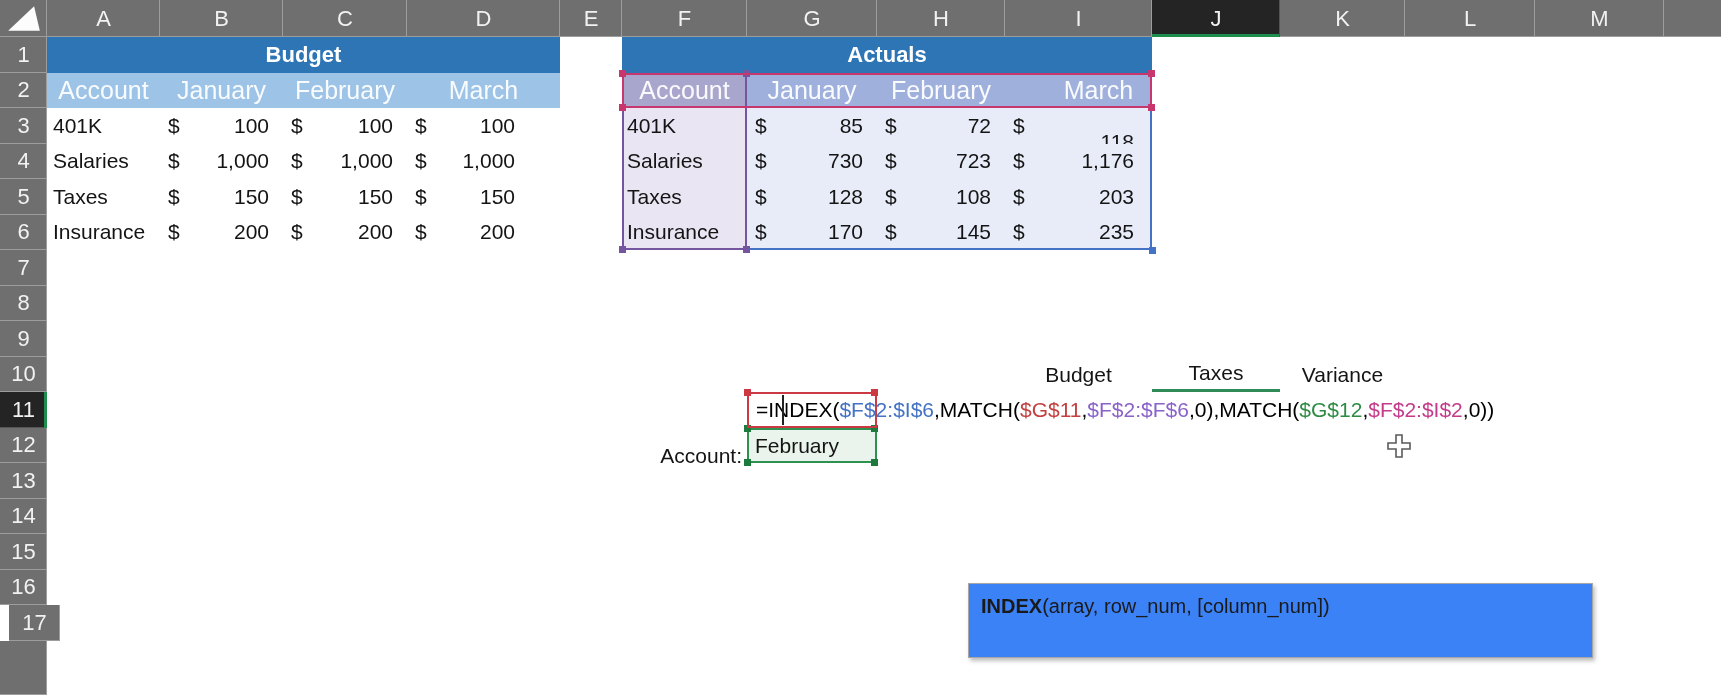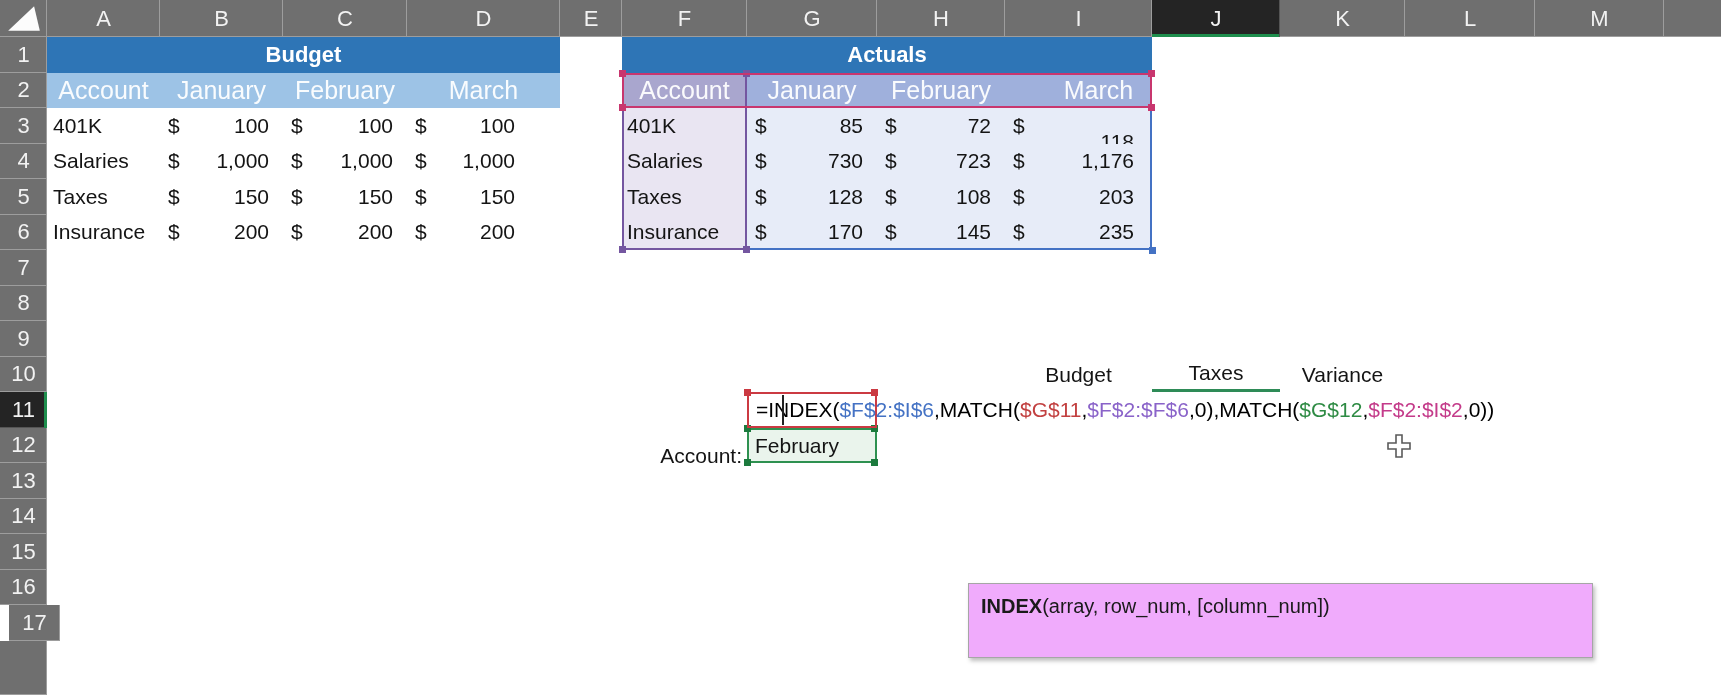--- a/index.html
+++ b/index.html
@@ -27,21 +27,21 @@
   .cellname { font-size:21px; color:#141414; display:flex; align-items:center; }
   .money { font-size:21px; color:#141414; }
   .money .cur { position:absolute; left:8px; top:50%; transform:translateY(-50%); }
   .money .val { position:absolute; right:14px; top:50%; transform:translateY(-50%); }
   
   .refbox { position:absolute; pointer-events:none; }
   .handle { position:absolute; width:7px; height:7px; }
   
   #formula { font-size:21px; color:#000; white-space:pre; display:flex; align-items:center; }
   
-  #tooltip { background:#f0abfc; border:1px solid #A6A6A6; box-shadow:2px 3px 4px rgba(0,0,0,.25);
+  #tooltip { background:#3b82f6; border:1px solid #A6A6A6; box-shadow:2px 3px 4px rgba(0,0,0,.25);
     font-size:20px; color:#1a1a1a; padding:9px 12px; line-height:27px; }
   #tooltip b { font-weight:bold; }
   .label-right { font-size:21px; color:#141414; display:flex; align-items:center; justify-content:flex-end; }
   .sumlabel { font-size:21px; color:#141414; display:flex; align-items:center; justify-content:center; }
 </style>
 </head>
 <body>
 
 <div id="screen">
 

